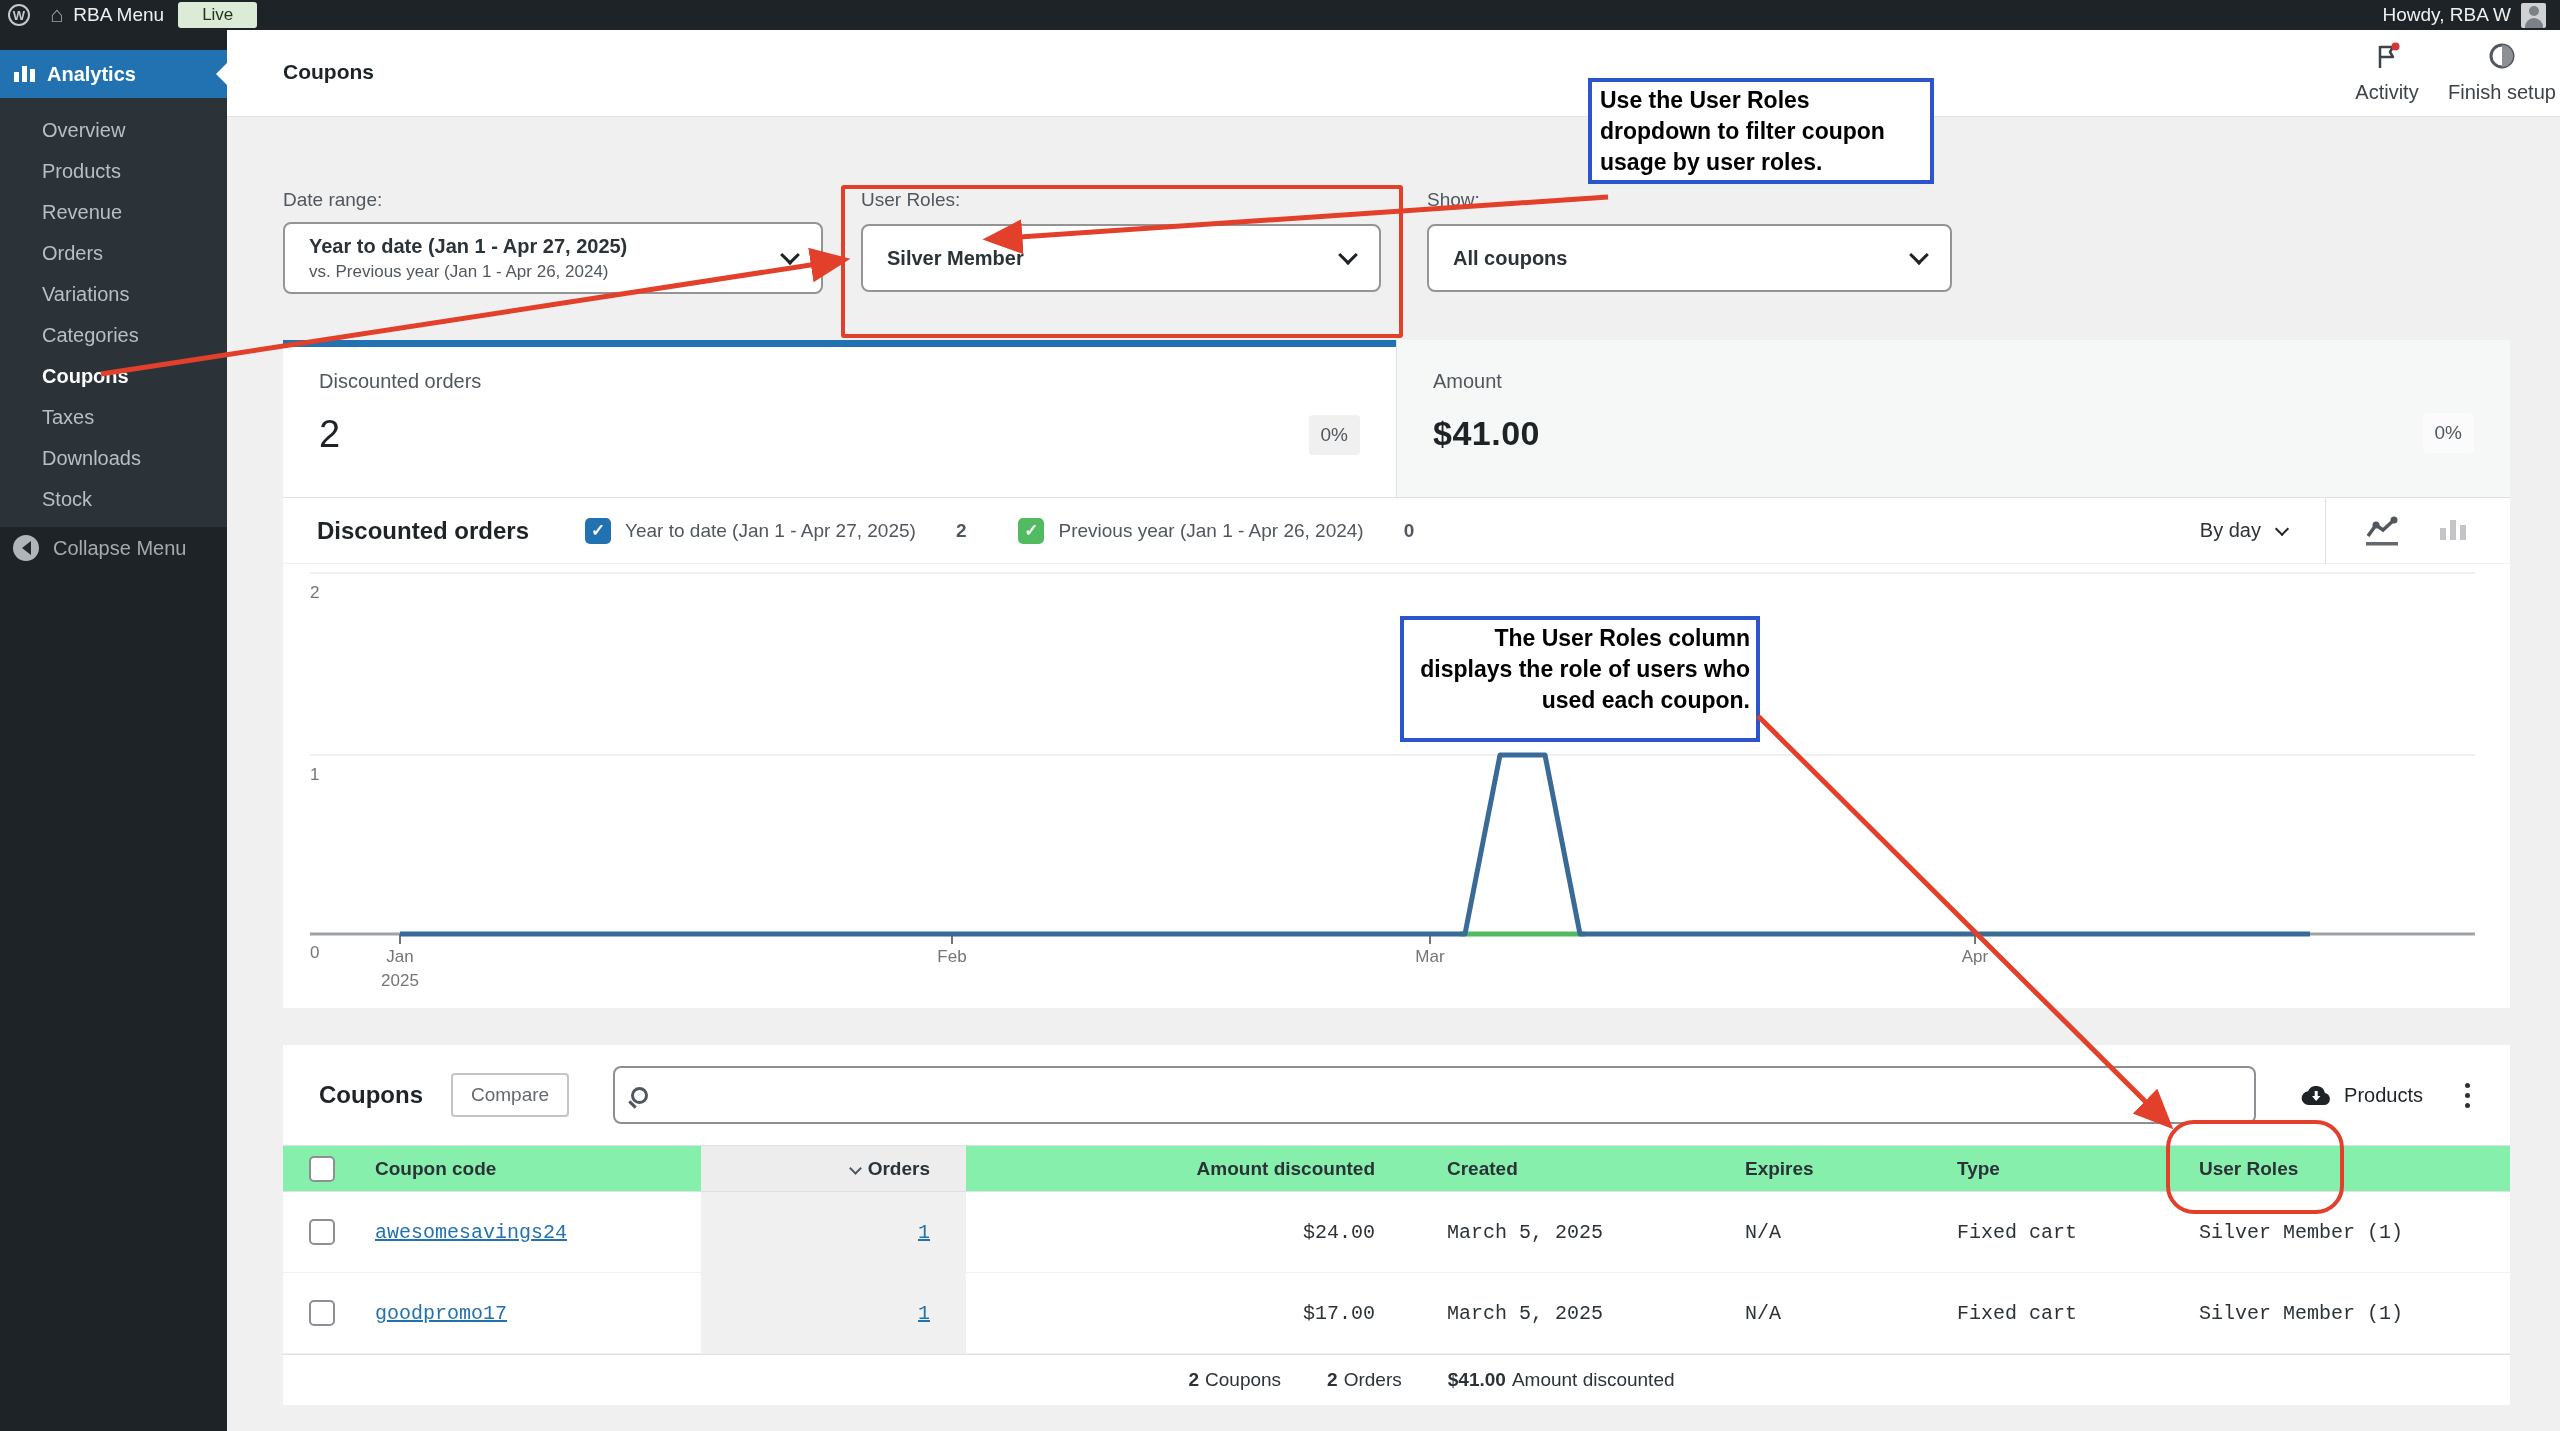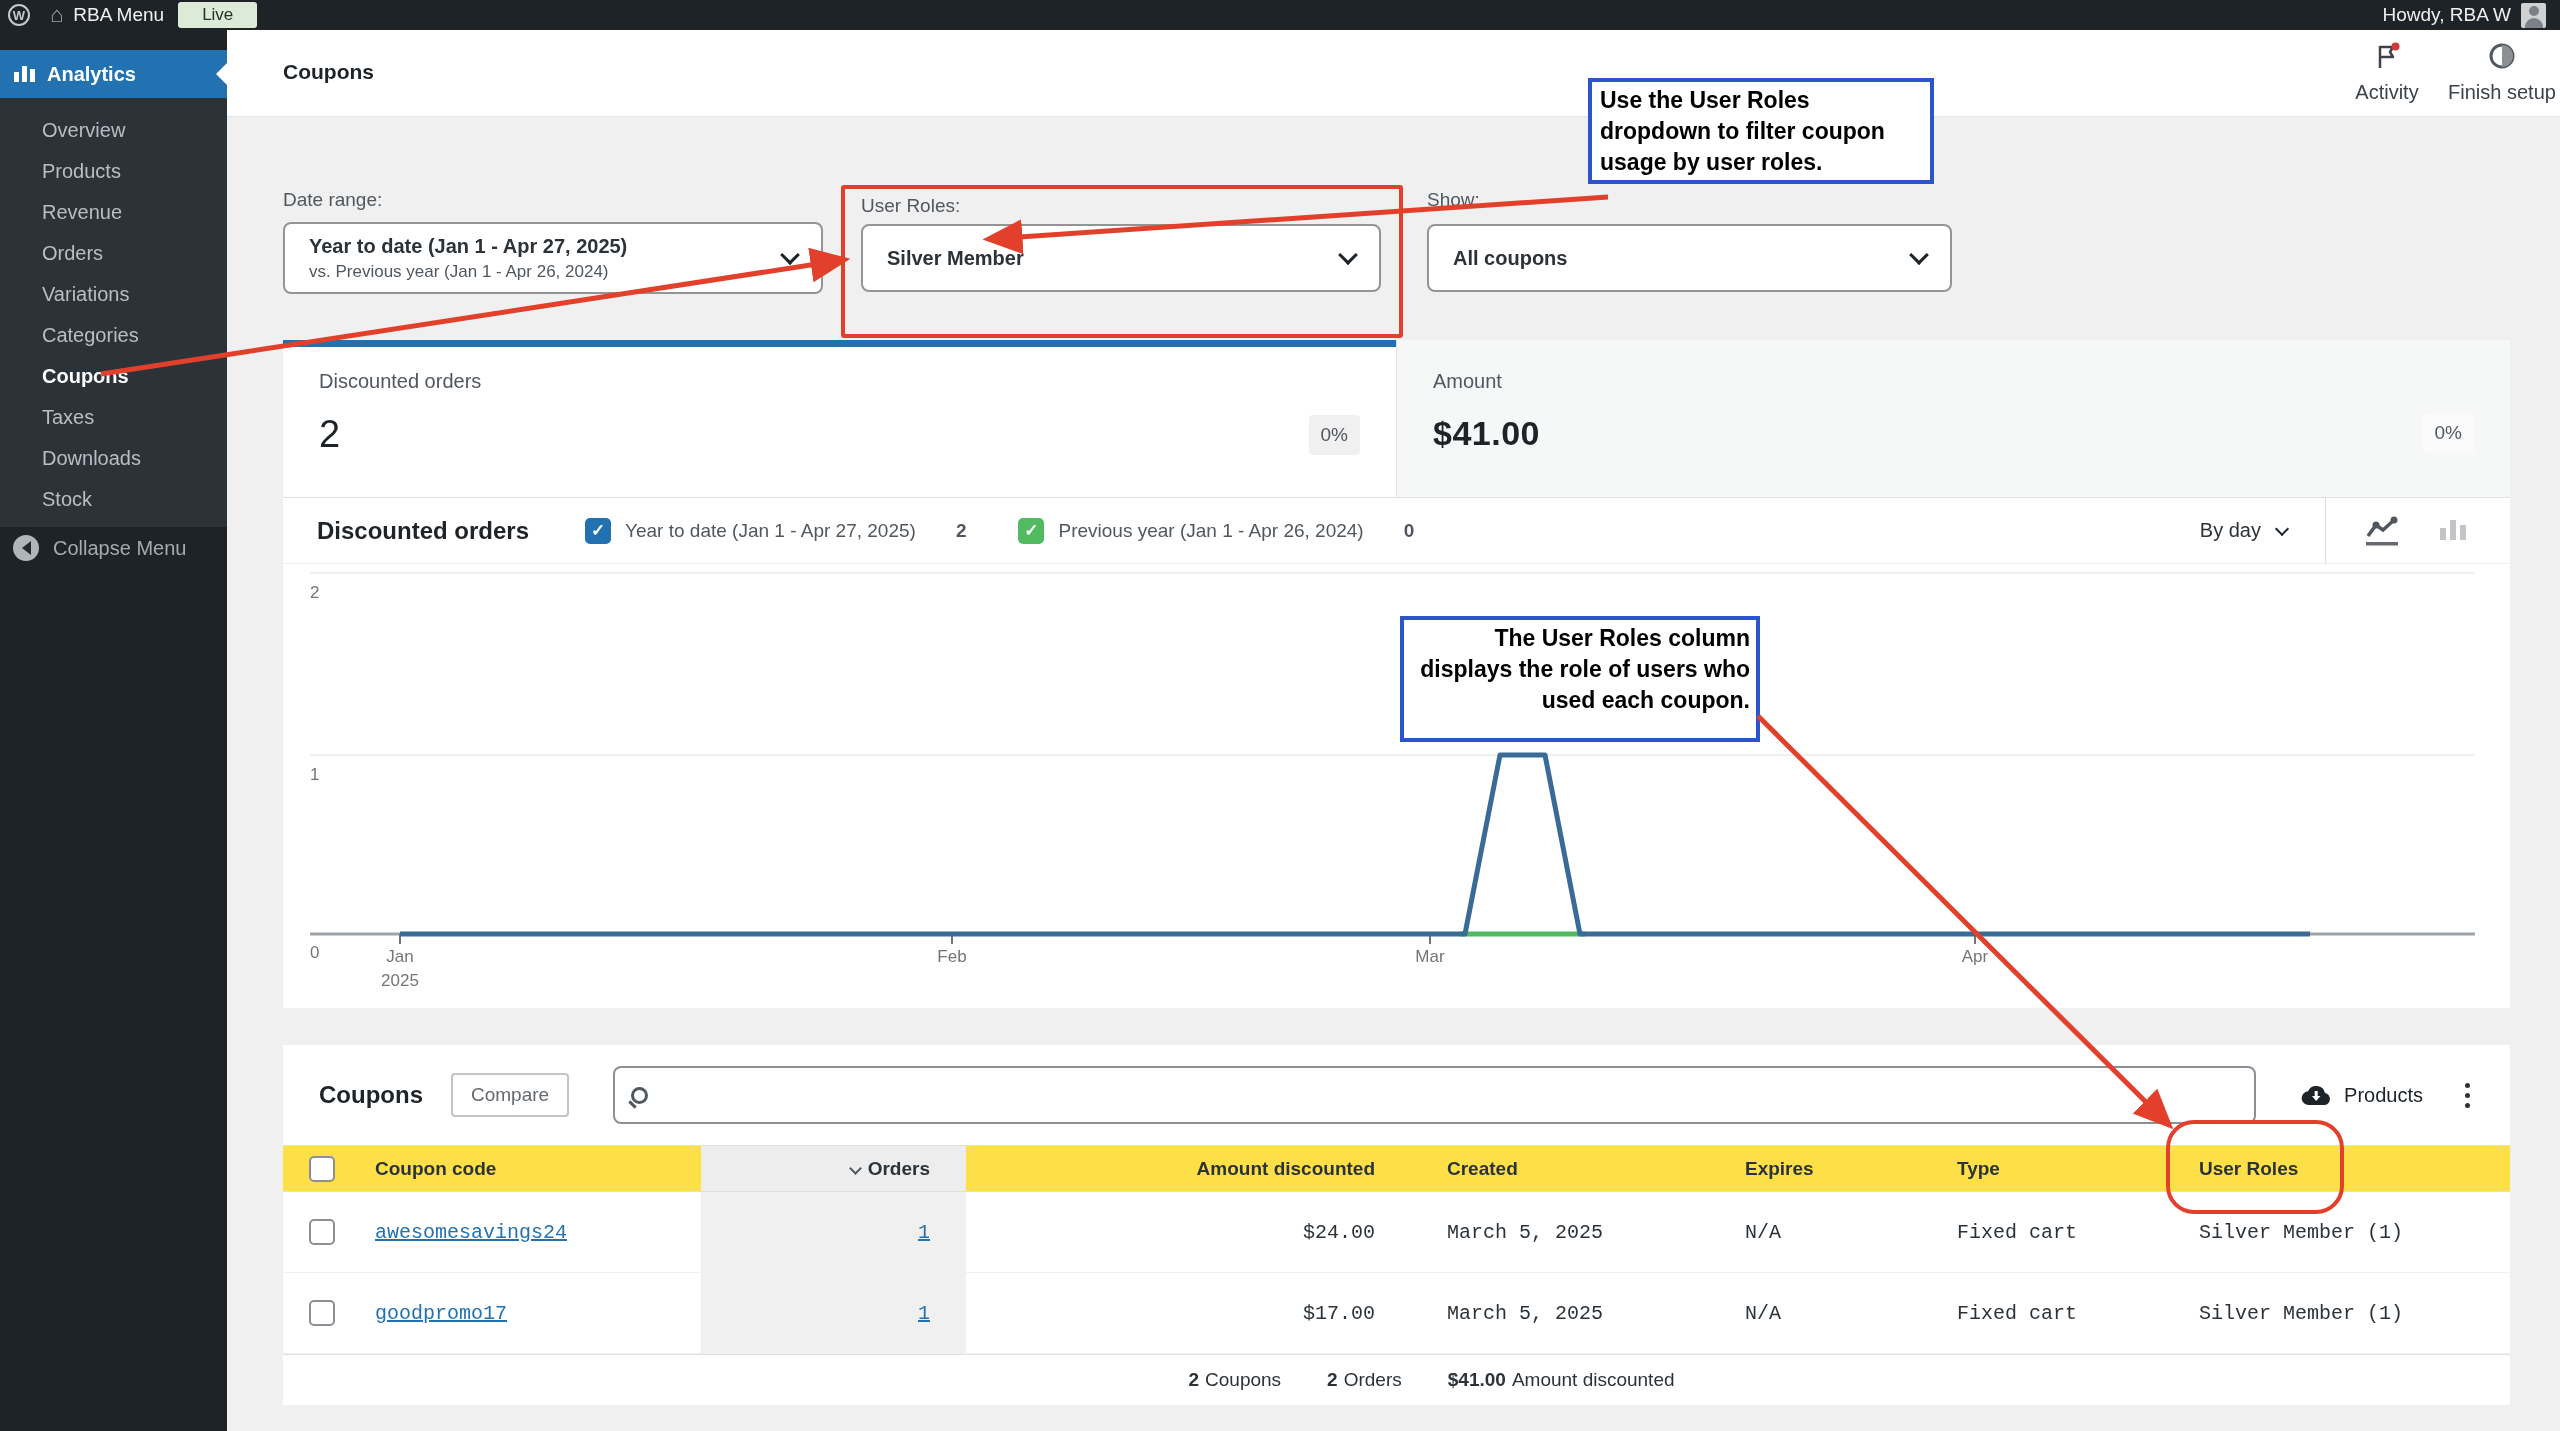--- a/index.html
+++ b/index.html
@@ -113,21 +113,21 @@
   .mag { width:17px; height:17px; border:3px solid #50575e; border-radius:50%; position:relative; }
   .mag::after { content:""; position:absolute; left:-6px; top:13px; width:9px; height:3px;
     background:#50575e; transform:rotate(45deg); }
   .searchbox input { border:none; outline:none; flex:1; height:46px; font-size:20px; margin-left:14px;
     font-family:inherit; background:transparent; }
   .download-btn { margin-left:44px; display:flex; align-items:center; gap:12px; font-size:20px;
     color:#1d2327; background:none; border:none; font-family:inherit; cursor:pointer; }
   .kebab { margin-left:38px; display:flex; flex-direction:column; gap:5px; cursor:pointer; padding:4px; }
   .kebab i { width:5px; height:5px; border-radius:50%; background:#2c3338; }
   .grid-row { display:grid; grid-template-columns:68px 350px 265px 425px 310px 200px 250px 359px; align-items:center; }
-  .thead { height:47px; background:#fde047; border-top:1px solid #e0e0e0; border-bottom:1px solid #e0e0e0;
+  .thead { height:47px; background:#86efac; border-top:1px solid #e0e0e0; border-bottom:1px solid #e0e0e0;
     font-size:19px; font-weight:bold; color:#2c3338; }
   .trow { height:81px; border-bottom:1px solid #f0f0f1; font-size:20px; color:#2c3338;font-family:Liberation Mono, monospace; }
   .cell { height:100%; display:flex; align-items:center; }
   .col-orders { background:#f0f0f1; justify-content:flex-end; padding-right:36px; }
   .thead .col-orders { background:#ededee; }
   .r { justify-content:flex-end; padding-right:16px; }
   .pl-a { padding-left:24px; } .pl-b { padding-left:56px; } .pl-c { padding-left:44px; } .pl-d { padding-left:48px; }
   .cbx { width:26px; height:26px; border:2px solid #8c8f94; border-radius:5px; background:#fff; margin-left:26px; }
   a.lnk { color:#2271b1; text-decoration:underline; cursor:pointer; }
   .tsummary { height:50px; display:flex; align-items:center; justify-content:center; gap:46px;
@@ -199,21 +199,21 @@
 
 <span class="filter-label" style="left:283px; top:189px;">Date range:</span>
 <div class="select" style="left:283px; top:222px; width:540px; height:72px;">
   <span>
     <span class="val" style="display:block;">Year to date (Jan 1 - Apr 27, 2025)</span>
     <span class="sub" style="display:block;">vs. Previous year (Jan 1 - Apr 26, 2024)</span>
   </span>
   <span class="chev"></span>
 </div>
 
-<span class="filter-label" style="left:861px; top:195px;">User Roles:</span>
+<span class="filter-label" style="left:861px; top:189px;">User Roles:</span>
 <div class="select" style="left:861px; top:224px; width:520px; height:68px;">
   <span class="val">Silver Member</span>
   <span class="chev"></span>
 </div>
 
 <span class="filter-label" style="left:1427px; top:189px;">Show:</span>
 <div class="select" style="left:1427px; top:224px; width:525px; height:68px;">
   <span class="val">All coupons</span>
   <span class="chev"></span>
 </div>

